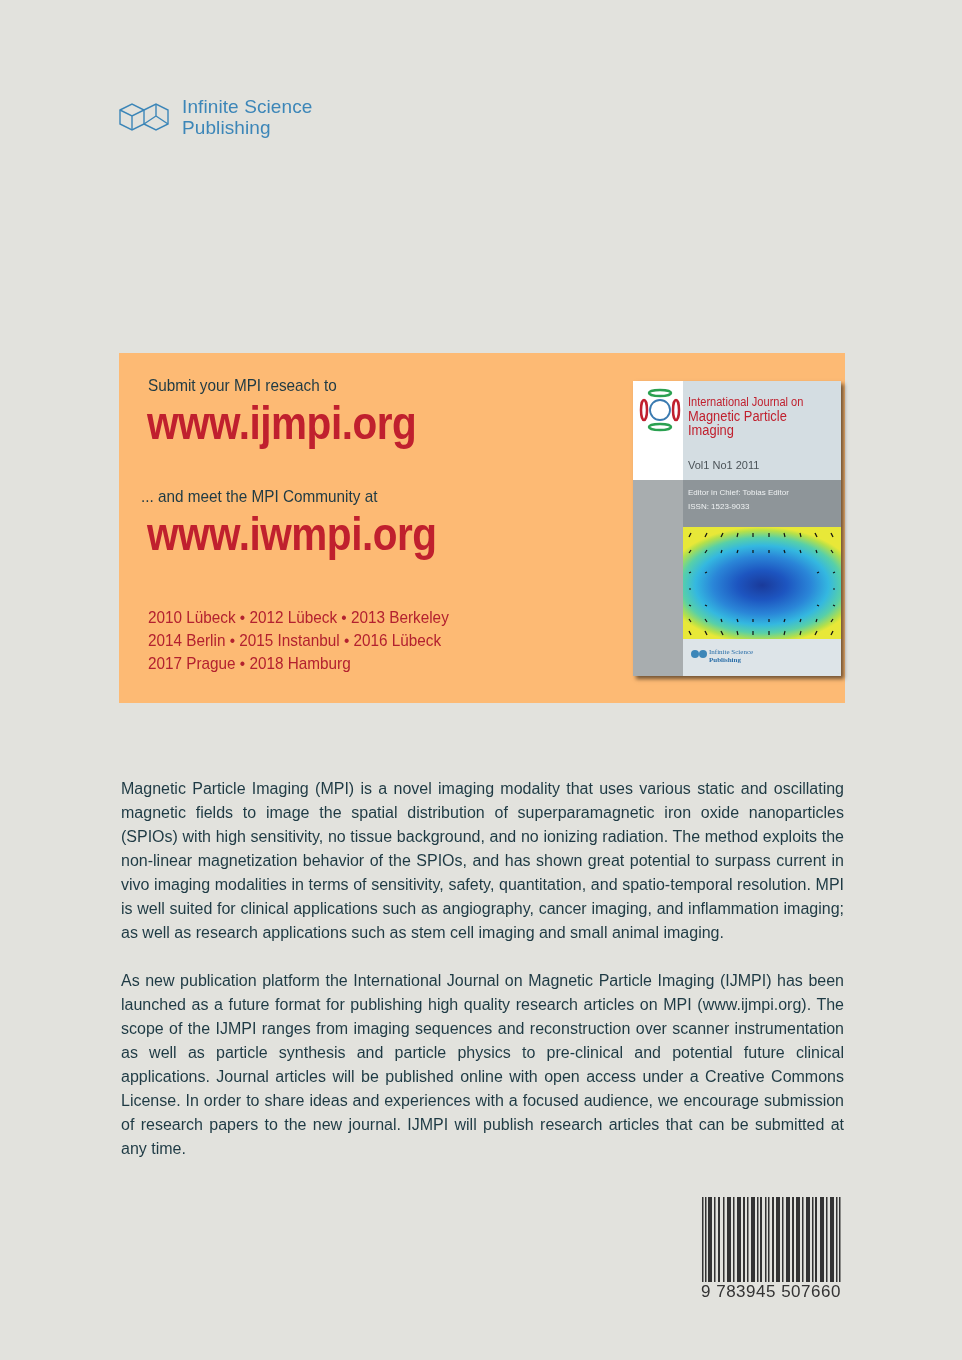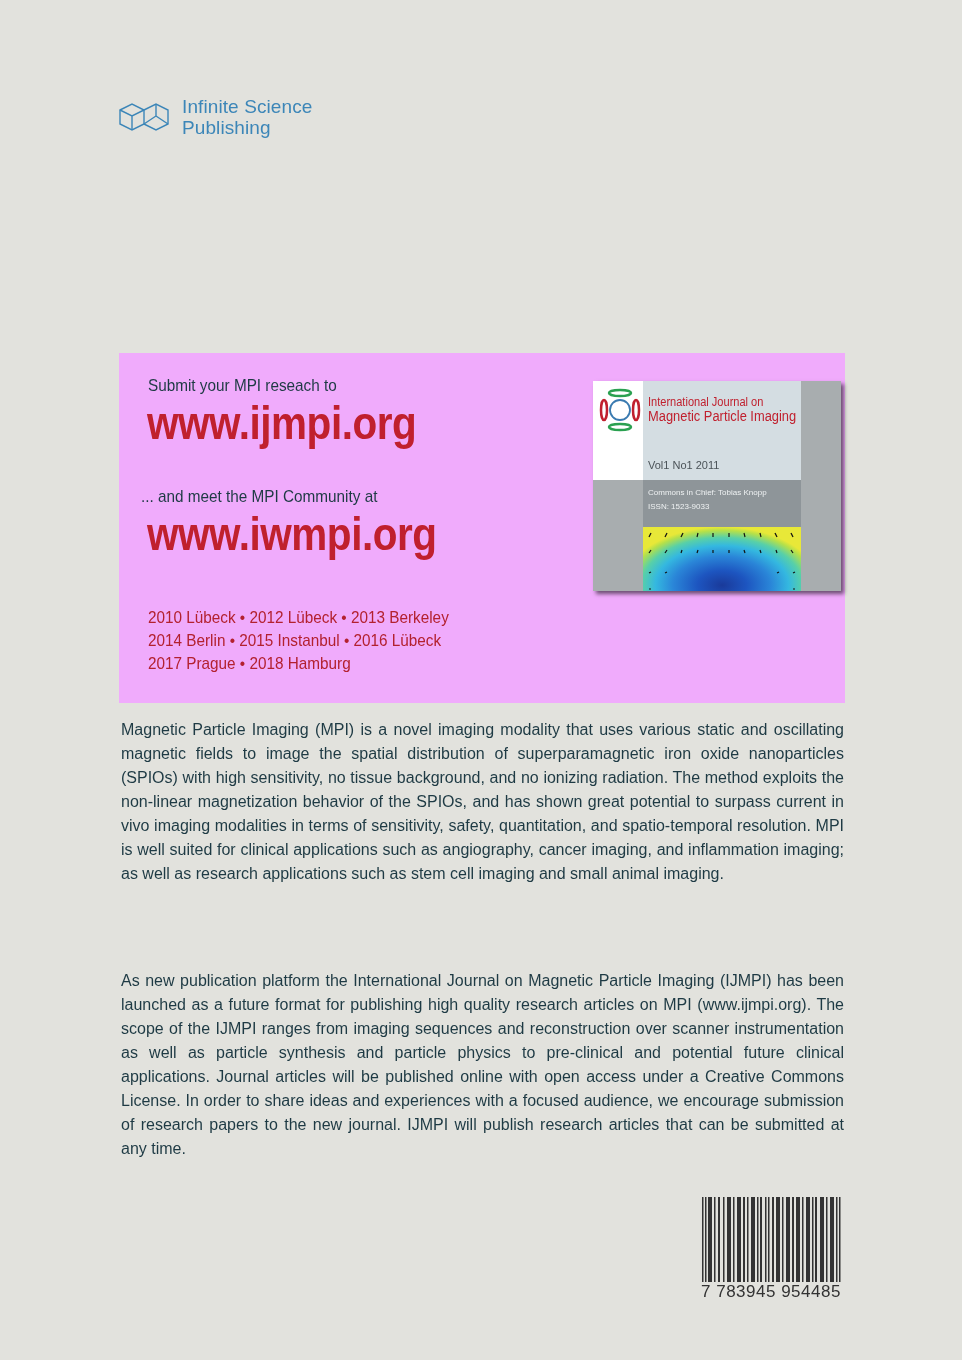--- a/index.html
+++ b/index.html
@@ -13,21 +13,21 @@
   .logo {
     position: absolute; left: 118px; top: 96px;
     display: flex; align-items: center; gap: 10px;
   }
   .logo-text {
     color: #3c86b8; font-size: 19px; line-height: 21px; letter-spacing: 0.1px;
   }
   .panel {
     position: absolute; left: 119px; top: 353px;
     width: 726px; height: 350px;
-    background: #f0abfc;
+    background: #fdba74;
   }
   .submit-line {
     position: absolute; left: 29px; top: 23px;
     font-size: 17px; color: #1e3a44; transform: scaleX(0.9); transform-origin: left;
   }
   .url {
     position: absolute; left: 28px;
     font-size: 46px; font-weight: bold; color: #c0202e;
     transform: scaleX(0.88); transform-origin: left; letter-spacing: -0.5px;
   }
@@ -36,26 +36,25 @@
     position: absolute; left: 22px; top: 134px;
     font-size: 17px; color: #1e3a44; transform: scaleX(0.9); transform-origin: left;
   }
   .url2 { top: 154px; }
   .events {
     position: absolute; left: 29px; top: 253px;
     font-size: 17px; line-height: 23px; color: #b3212f;
     transform: scaleX(0.9); transform-origin: left;
   }
   .cover {
-    position: absolute; left: 474px; top: 28px;
-    width: 208px; height: 210px;
+    position: absolute; left: 514px; top: 28px;
+    width: 208px; height: 295px;
     background: #a8adaf;
     box-shadow: 3px 3px 4px rgba(0,0,0,0.55);
     overflow: hidden;
-    padding-left: 40px;
   }
   .cover-top-left { position: absolute; left: 0; top: 0; width: 50px; height: 99px; background: #ffffff; }
   .cover-top-right { position: absolute; left: 50px; top: 0; width: 158px; height: 99px; background: #d4dde2; }
   .cover-mid-right { position: absolute; left: 50px; top: 99px; width: 158px; height: 72px; background: #8e9599; }
   .cover-title {
     position: absolute; left: 55px; top: 14px; color: #c0202e;
     font-size: 12px; line-height: 14px; transform: scaleX(0.92); transform-origin: left;
   }
   .cover-title .big { font-size: 14px; }
   .cover-vol {
@@ -73,21 +72,21 @@
     position: absolute; left: 76px; top: 267px; font-size: 7px; line-height: 8px; color: #2a6ea8;
     font-family: "Liberation Serif", serif;
   }
   .cover-pub-icon { position: absolute; left: 57px; top: 268px; }
   .body-text {
     position: absolute; left: 121px; width: 723px;
     font-size: 16px; line-height: 24px; color: #1e3a44;
     text-align: justify;
   }
   .body-text p { margin: 0; }
-  .para1 { top: 718px; }
+  .para1 { top: 777px; }
   .para2 { top: 953px; margin-top: 16px; }
   .barcode {
     position: absolute; left: 702px; top: 1197px; width: 140px; height: 100px;
   }
   .barcode-number {
     position: absolute; left: 700px; top: 1282px; font-size: 17px; color: #333; letter-spacing: 0.5px;
     background: #e2e2dd; padding: 0 1px;
   }
 </style>
 </head>
@@ -130,21 +129,21 @@
       </svg>
     </div>
     <div class="cover-top-right"></div>
     <div class="cover-mid-right"></div>
     <div class="cover-title">
       <div>International Journal on</div>
       <div class="big">Magnetic Particle Imaging</div>
     </div>
     <div class="cover-vol">Vol1  No1  2011</div>
     <div class="cover-editor">
-      <div>Commons in Chief: Tobias Knopp</div>
+      <div>Editor in Chief: Tobias Editor</div>
       <div>ISSN: 1523-9033</div>
     </div>
     <div class="cover-image">
       <svg width="158" height="112" viewBox="0 0 158 112">
         <g stroke="#111" stroke-width="1.2">
           <line x1="6" y1="10" x2="8" y2="6"></line>
             <line x1="22" y1="10" x2="24" y2="6"></line>
             <line x1="38" y1="10" x2="40" y2="6"></line>
             <line x1="54" y1="10" x2="55" y2="6"></line>
             <line x1="70" y1="10" x2="70" y2="6"></line>
@@ -243,13 +242,13 @@
       <rect x="104" y="0" width="4" height="88"></rect>
     <rect x="110" y="0" width="1.5" height="88"></rect>
       <rect x="113" y="0" width="2" height="88"></rect>
     <rect x="118" y="0" width="4" height="88"></rect>
       <rect x="124" y="0" width="1.5" height="88"></rect>
     <rect x="128" y="0" width="4" height="88"></rect>
       <rect x="134" y="0" width="1.5" height="100"></rect>
     <rect x="137" y="0" width="1.5" height="100"></rect>
   </g>
 </svg>
-<div class="barcode-number">7 783945 954485</div>
+<div class="barcode-number">9 783945 507660</div>
 
 </body></html>

